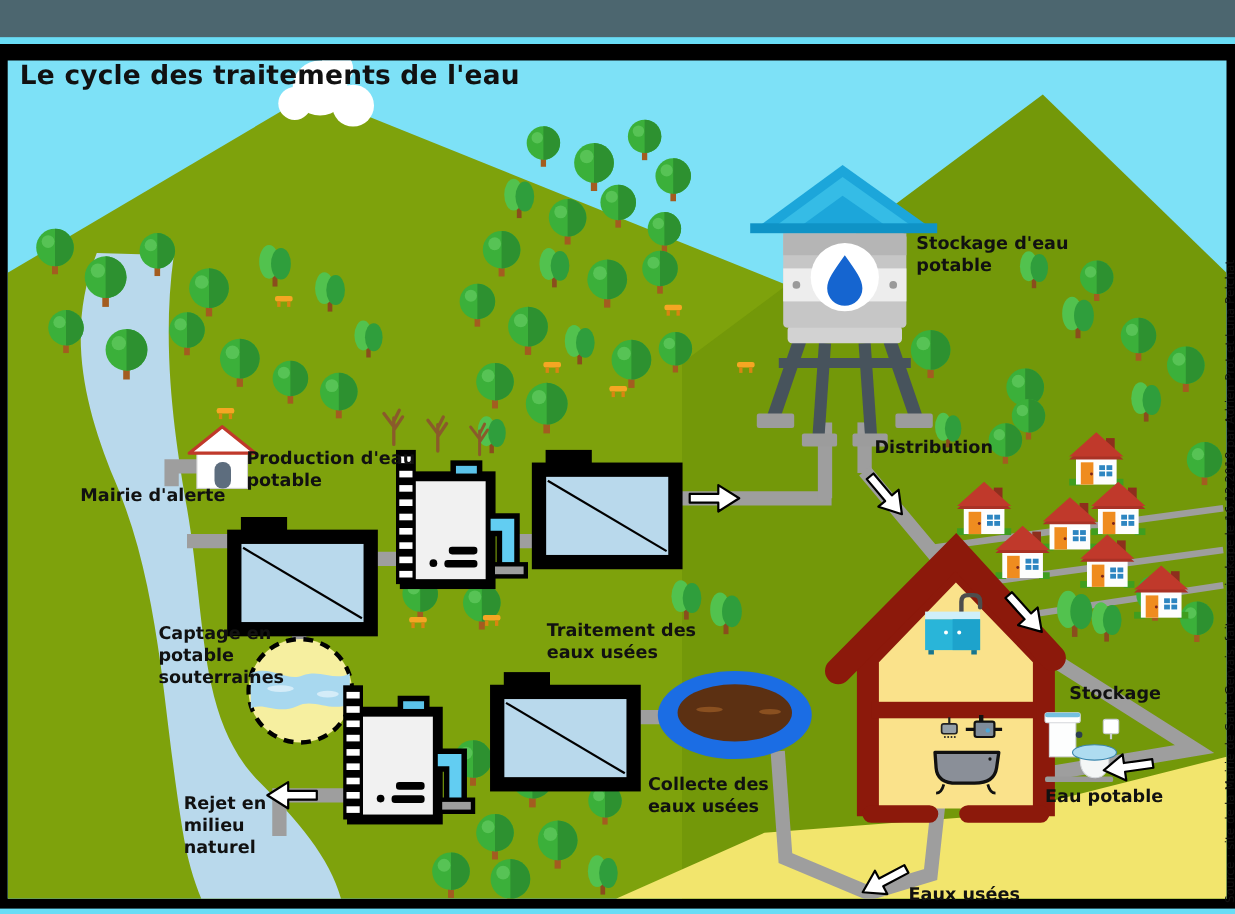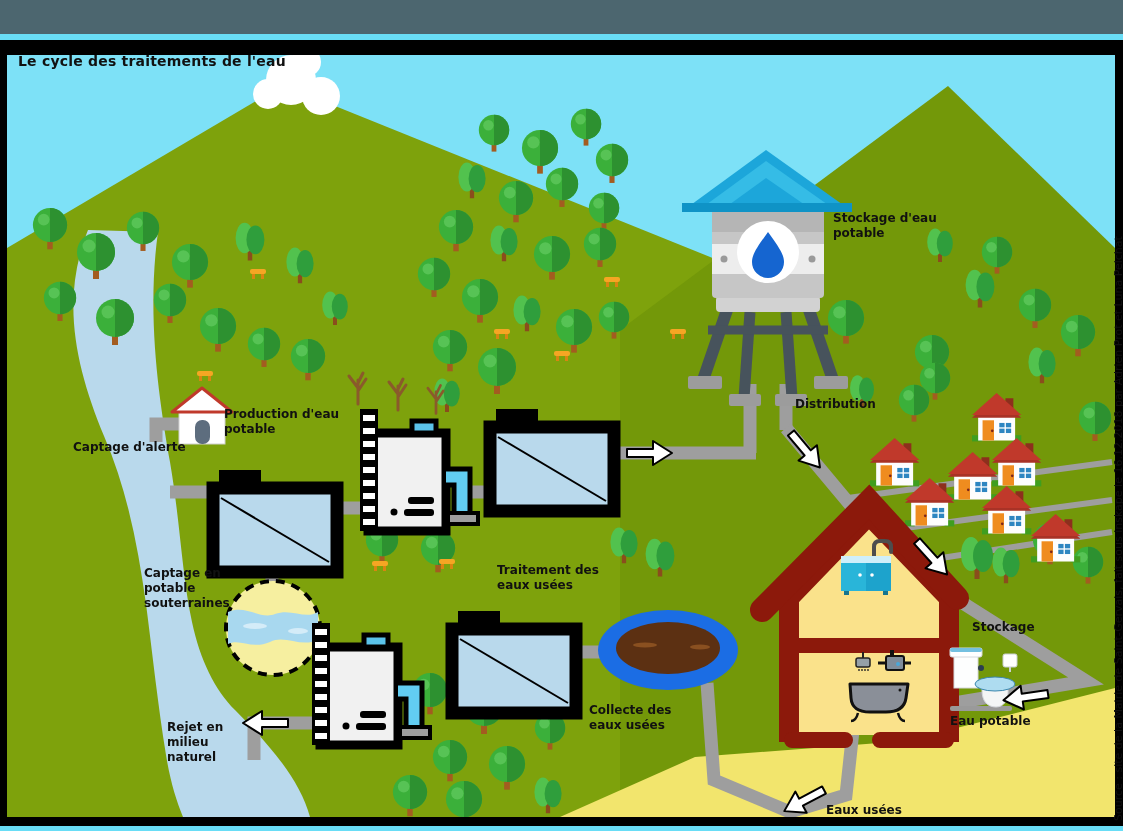--- a/index.html
+++ b/index.html
@@ -1,21 +1,21 @@
 <!DOCTYPE html>
 <html><head>
 <meta charset="utf-8">
 <style>
   html,body{margin:0;padding:0;background:#2b2b2b}
   .stage{position:relative;width:1123px;height:831px;overflow:hidden;
          font-family:"DejaVu Sans","Liberation Sans",sans-serif;background:#69ddf6}
   svg.scene{position:absolute;left:0;top:0;display:block}
-  .lbl{position:absolute;font-weight:bold;font-size:12px;line-height:1.25;
+  .lbl{position:absolute;font-weight:bold;font-size:16px;line-height:1.25;
        color:#111;white-space:pre-line;z-index:5}
-  .title{font-size:14px;letter-spacing:.2px}
+  .title{font-size:24px;letter-spacing:.2px}
   .src{position:absolute;left:1112px;top:821px;transform:rotate(-90deg);
        transform-origin:0 0;font-size:11px;font-weight:normal;color:#111;
        white-space:nowrap;width:700px;z-index:5}
 </style>
 </head>
 <body>
 
 <div class="stage">
 
 <svg class="scene" width="1123" height="831" viewBox="0 0 1123 831">
@@ -347,21 +347,21 @@
             <use href="#ar"></use>
           </g>
       <g transform="translate(288,723) rotate(180)">
             <use href="#ar"></use>
           </g>
     </g>
   </g>
 </svg>
 
 <div class="lbl title" style="left:18px;top:53px">Le cycle des traitements de l'eau</div>
-<div class="lbl" style="left:73px;top:440px">Captage d'alerte</div>
+<div class="lbl" style="left:73px;top:440px">Mairie d'alerte</div>
 <div class="lbl" style="left:224px;top:407px">Production d'eau
 potable</div>
 <div class="lbl" style="left:833px;top:211px">Stockage d'eau
 potable</div>
 <div class="lbl" style="left:795px;top:397px">Distribution</div>
 <div class="lbl" style="left:144px;top:566px">Captage en
 potable
 souterraines</div>
 <div class="lbl" style="left:497px;top:563px">Traitement des
 eaux usées</div>

